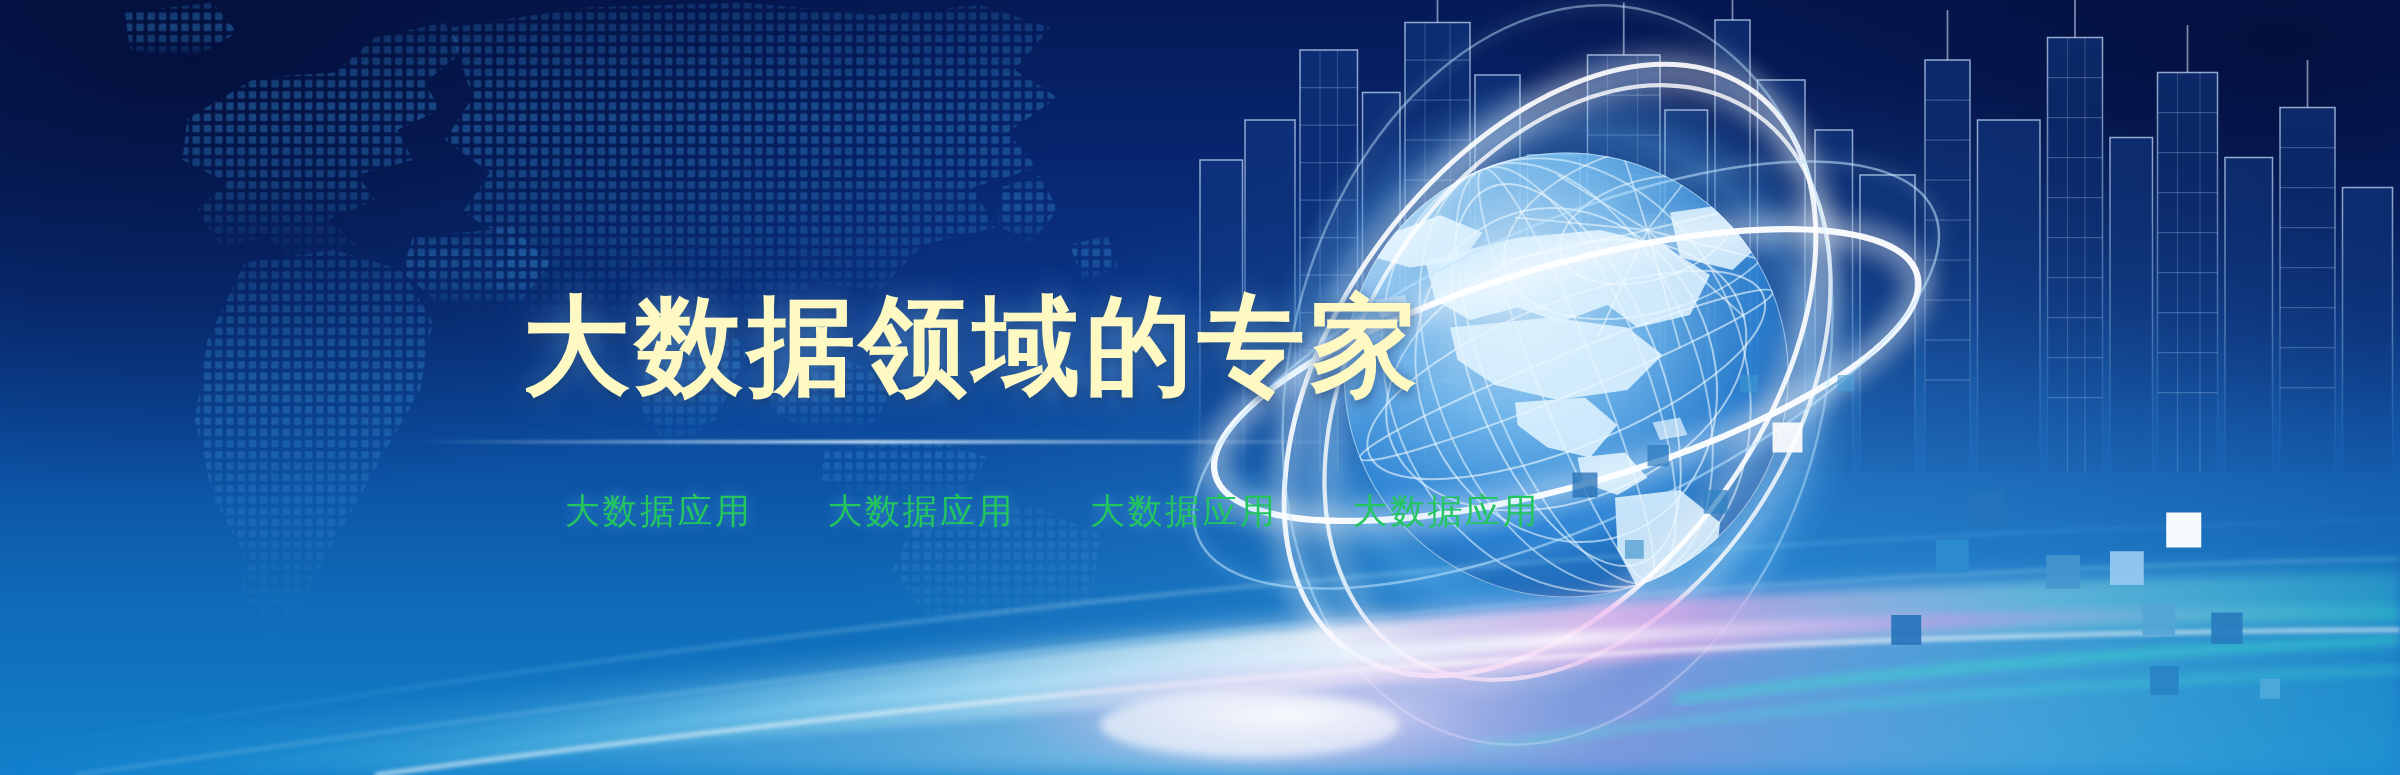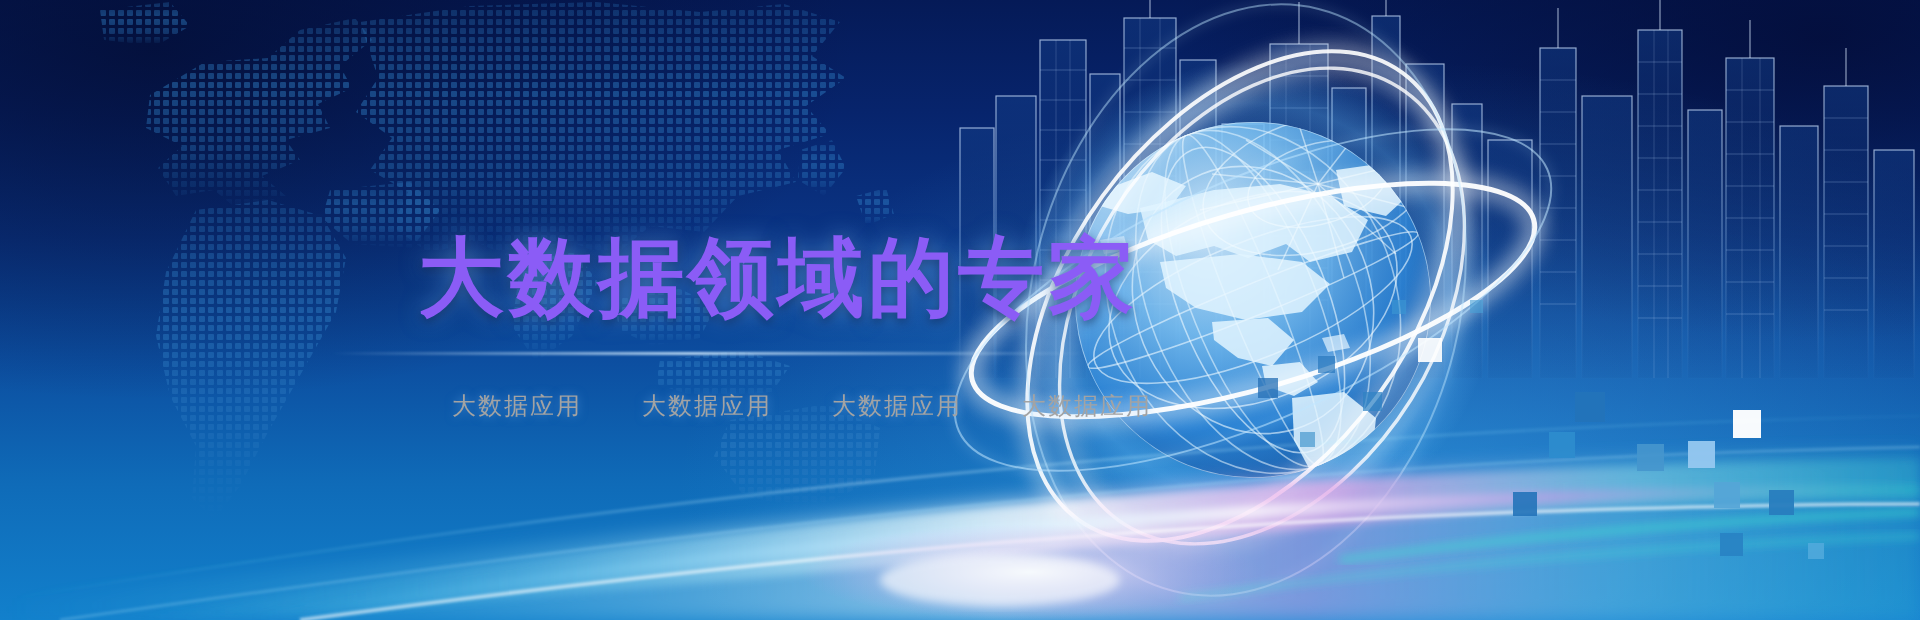--- a/index.html
+++ b/index.html
@@ -37,21 +37,21 @@
   #squares{z-index:7;}
   #content{z-index:9;}
 
   
   #content{position:absolute;left:0;top:0;width:1920px;height:620px;}
 
   #headline{
     position:absolute;left:418px;top:176px;
     font-size:86px;line-height:1;
     font-weight:bold;
-    color:#8b5cf6;
+    color:#fef9c3;
     letter-spacing:4px;
     white-space:nowrap;
     text-shadow:0 0 22px rgba(120,190,255,.55), 0 3px 10px rgba(0,20,60,.65);
     font-family:"DejaVu Sans","Liberation Sans",sans-serif;
   }
   #subtitle{
     position:absolute;left:512px;top:288px;
     font-size:26px;line-height:1;
     color:#f2f7ff;
     letter-spacing:1.4px;
@@ -63,21 +63,21 @@
     position:absolute;left:330px;top:352px;width:760px;height:3px;
     background:linear-gradient(90deg, rgba(255,255,255,0) 0%, rgba(210,235,255,.85) 48%, rgba(255,255,255,0) 100%);
     filter:blur(1px);
   }
   #navlinks{
     position:absolute;left:452px;top:390px;
     display:flex;align-items:center;gap:60px;
     white-space:nowrap;
   }
   .navlink{
-    font-size:24px;color:#a3a3a3;letter-spacing:2px;
+    font-size:28px;color:#22c55e;letter-spacing:2px;
     text-decoration:none;
     font-family:"DejaVu Sans","Liberation Sans",sans-serif;
     text-shadow:0 0 10px rgba(120,190,255,.5);
     cursor:pointer;
   }
 
   
   .sq{position:absolute;}
 </style>
 </head>

